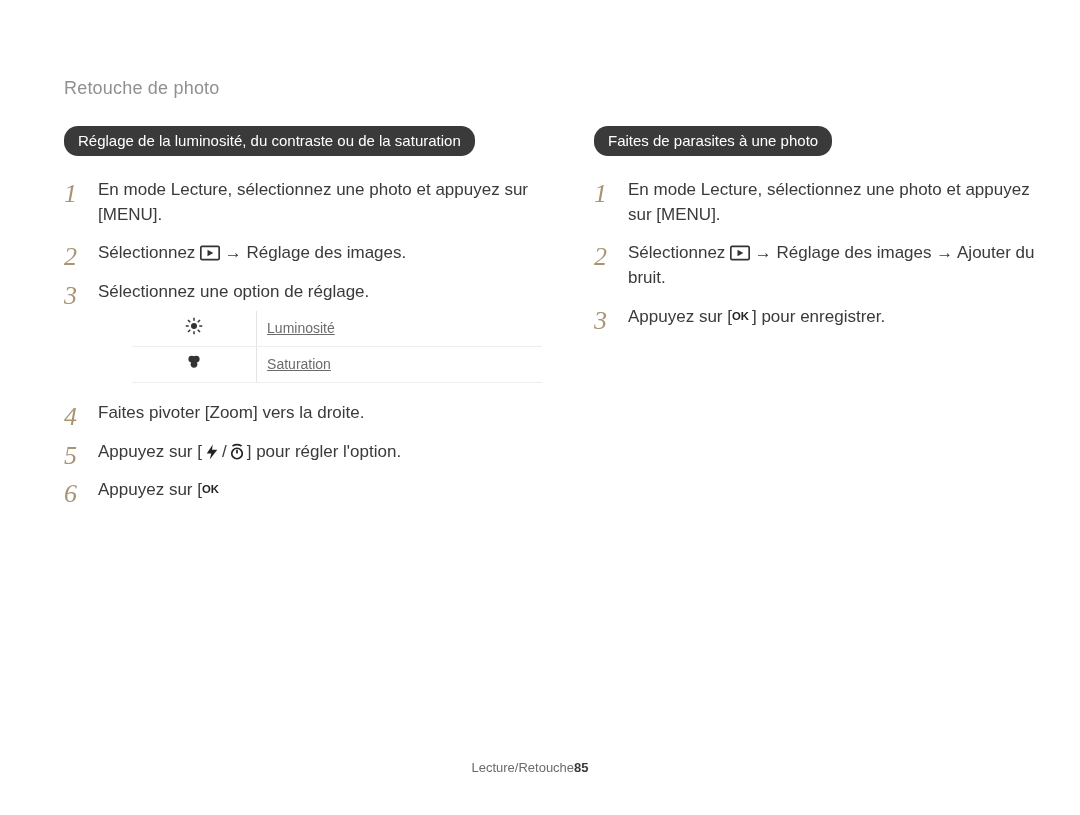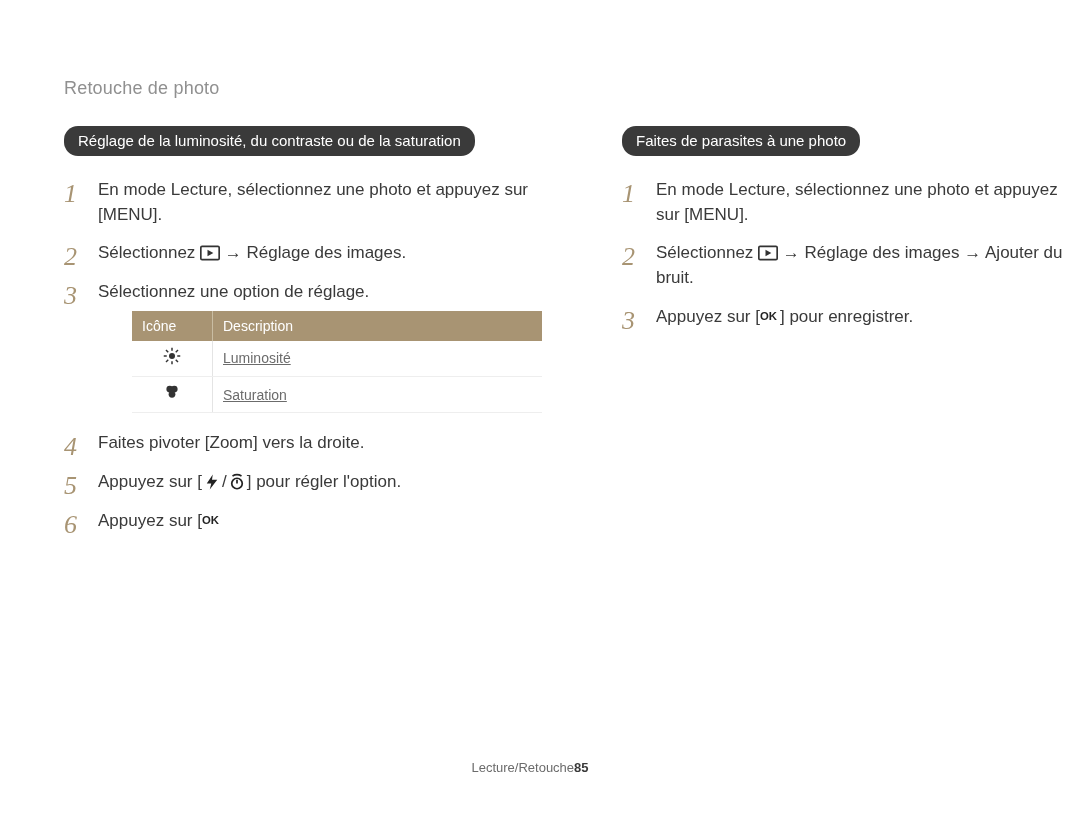--- a/index.html
+++ b/index.html
@@ -28,21 +28,21 @@
     color: #909090;
     letter-spacing: 0.2px;
   }
 
   .columns {
     position: absolute;
     top: 126px;
     left: 64px;
     right: 64px;
     display: flex;
-    gap: 80px;
+    gap: 52px;
   }
   .col {
     flex: 0 0 450px;
   }
 
   .pill {
     display: inline-block;
     background: #3a3a3a;
     color: #ffffff;
     font-size: 15px;
@@ -154,24 +154,20 @@
                 <rect x="1" y="2" width="22" height="16" rx="1.5" fill="none" stroke="#333" stroke-width="2"></rect>
                 <polygon points="9,6 9,14 16,10" fill="#333"></polygon>
               </svg></span><span class="bold"> → Réglage des images</span><span>.</span>
         </li>
 
         <li>
           <span>Sélectionnez une option de réglage.</span>
 
           <table class="opts">
             <tbody>
-                <tr>
-              <th style="width:60px">Icône</th>
-              <th>Description</th>
-            </tr>
             <tr>
               <td class="icon-cell">
                 <svg width="18" height="18" viewBox="0 0 24 24">
                       <circle cx="12" cy="12" r="4" fill="#333"></circle>
                       <g stroke="#333" stroke-width="2">
                         <line x1="12" y1="1" x2="12" y2="5"></line>
                         <line x1="12" y1="19" x2="12" y2="23"></line>
                         <line x1="1" y1="12" x2="5" y2="12"></line>
                         <line x1="19" y1="12" x2="23" y2="12"></line>
                         <line x1="4" y1="4" x2="7" y2="7"></line>

